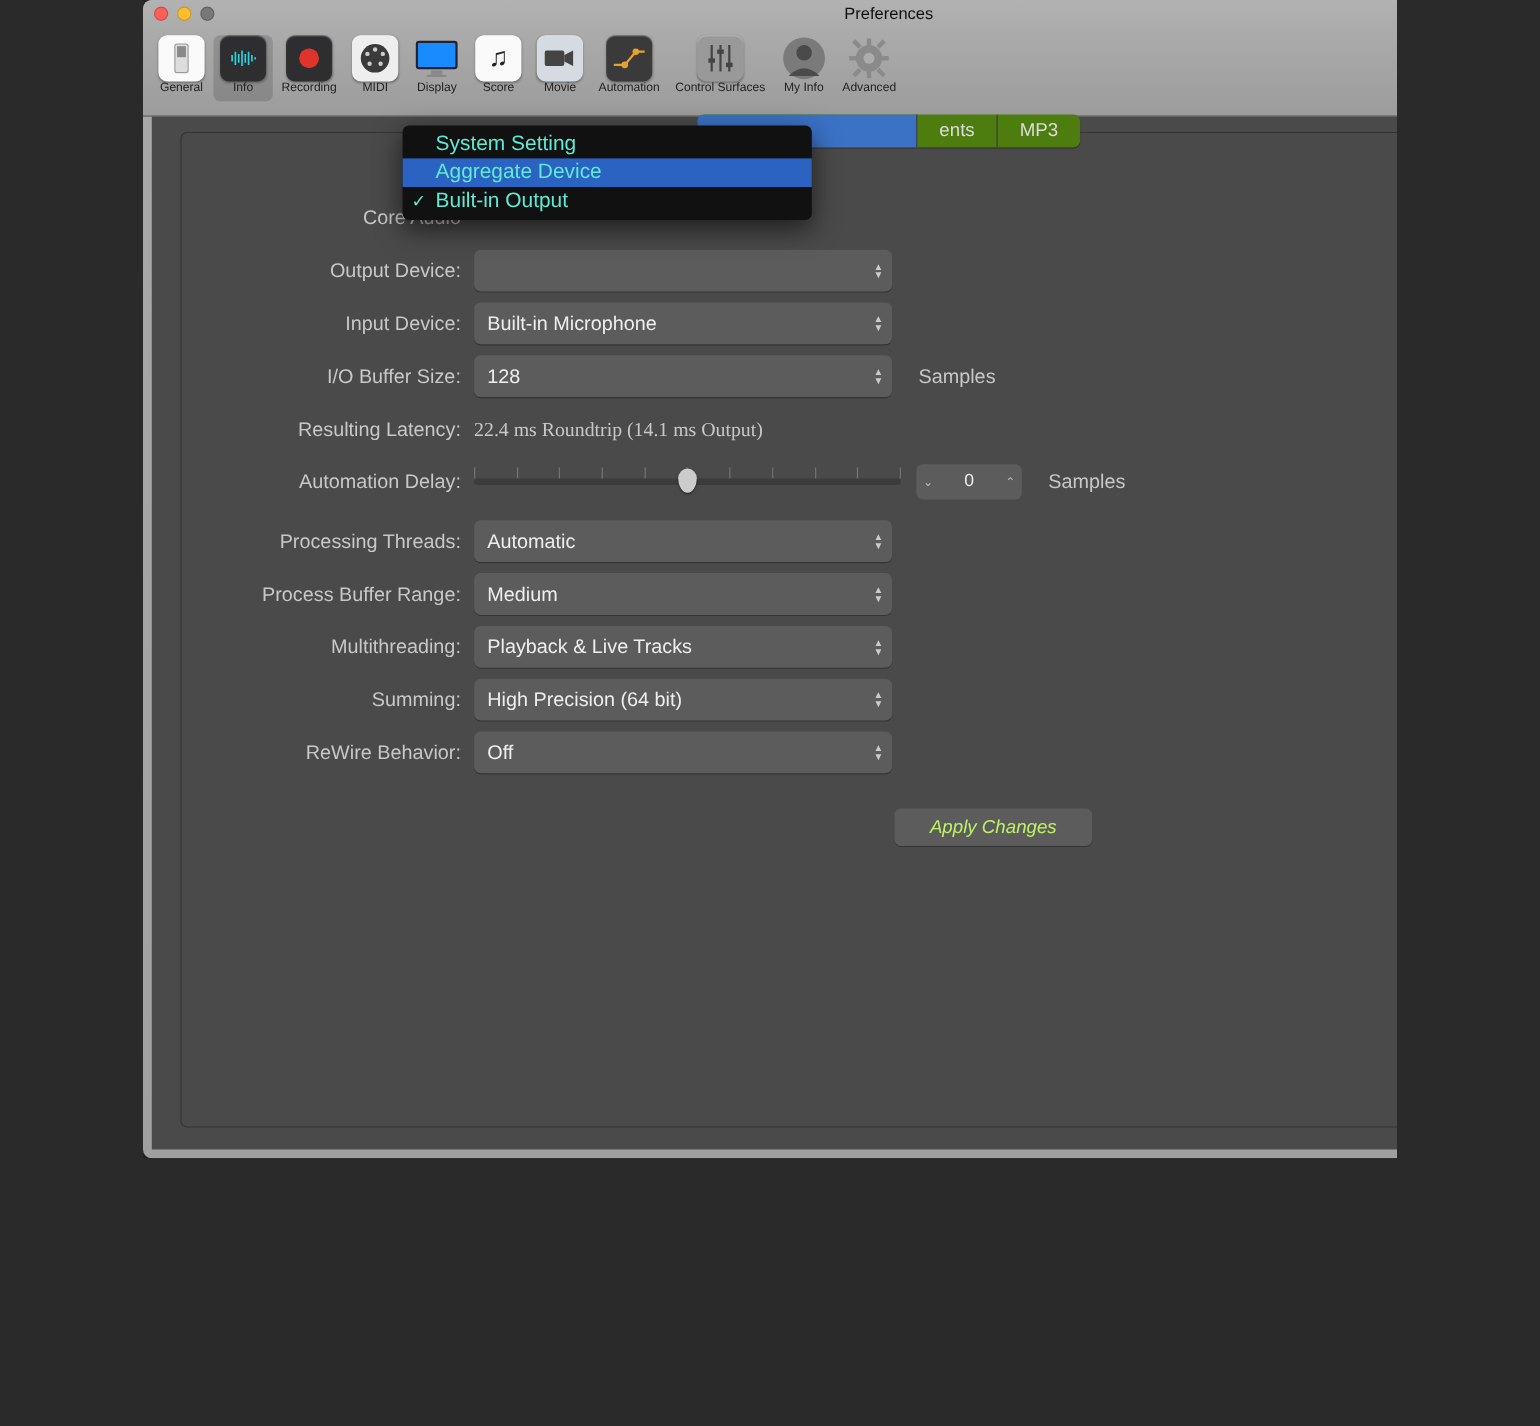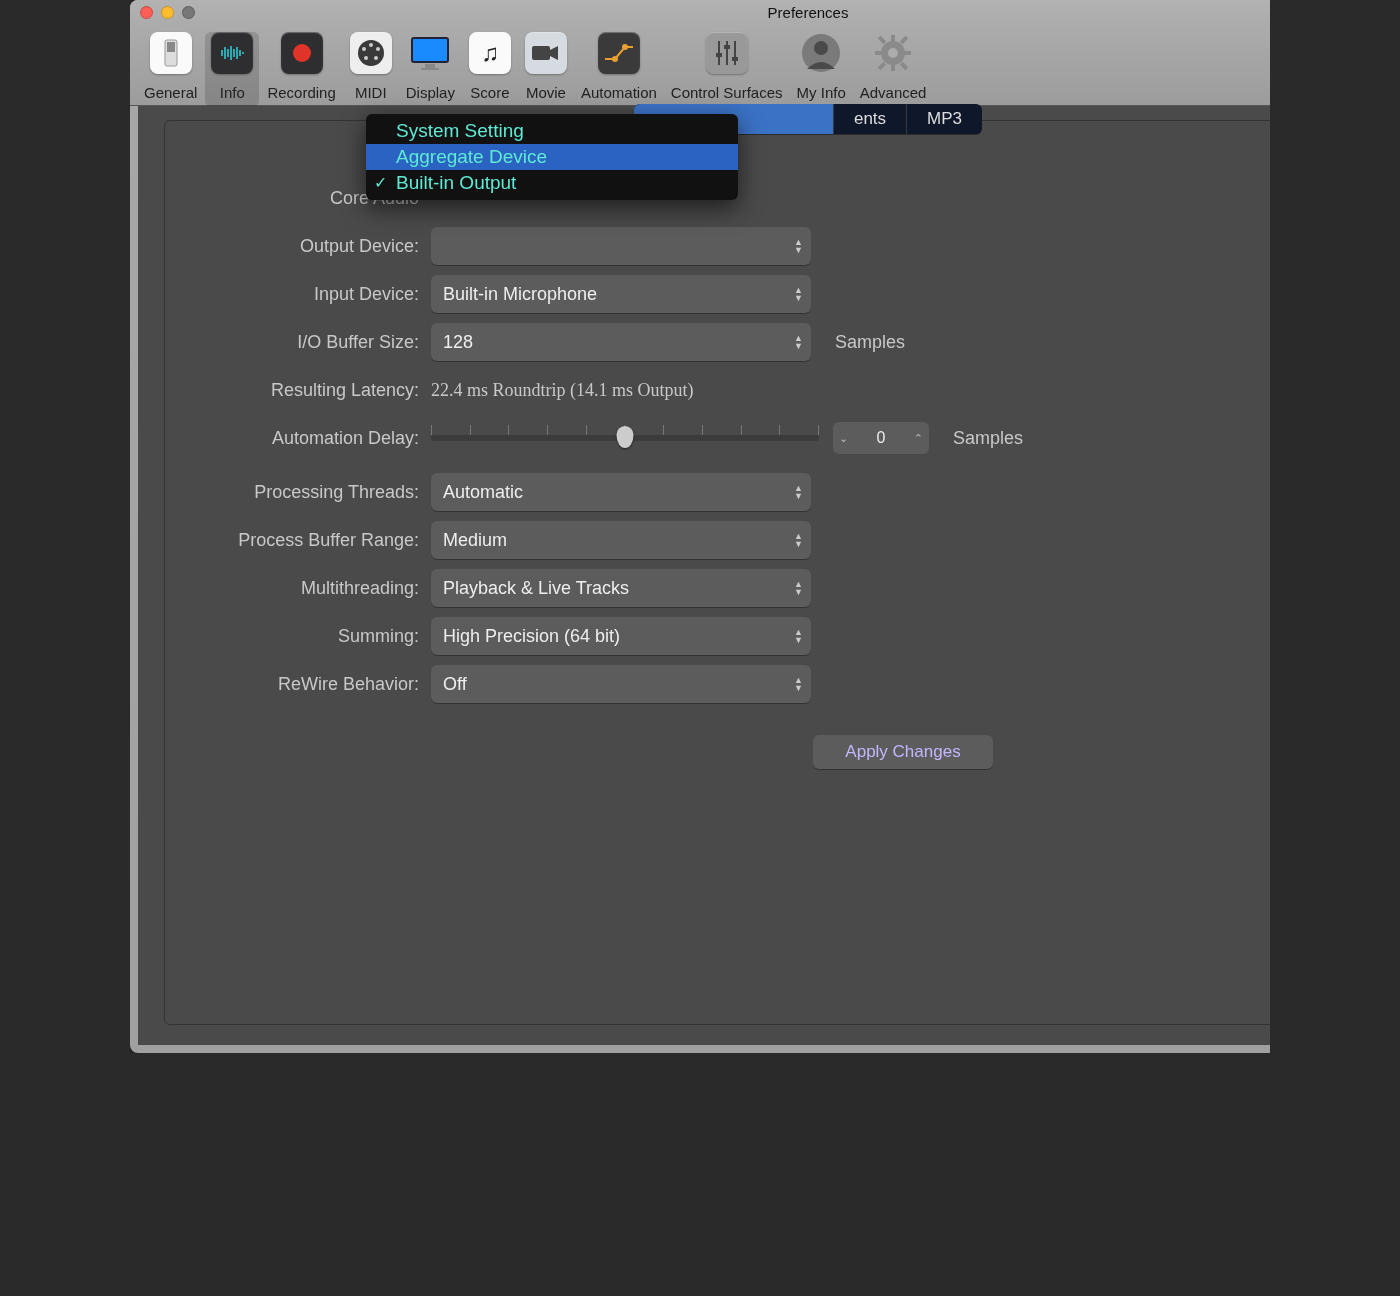--- a/index.html
+++ b/index.html
@@ -49,21 +49,21 @@
     border-radius: 6px;
     cursor: default;
   }
   .tb-item.active { background: rgba(0,0,0,.14); }
   .tb-icon {
     width: 42px; height: 42px;
     border-radius: 8px;
     display: flex; align-items: center; justify-content: center;
     box-shadow: inset 0 1px 1px rgba(255,255,255,.3), 0 1px 2px rgba(0,0,0,.3);
   }
-  .tb-label { font-size: 15px; color: #222; margin-top: 10px; }
+  .tb-label { font-size: 11px; color: #222; margin-top: 0; }
 
   
   .content {
     margin: 0px 8px 8px 8px;
     height: calc(100% - 114px);
     background: #4a4a4a;
     border-radius: 0;
     position: relative;
     padding-top: 14px;
   }
@@ -77,21 +77,21 @@
   }
 
   .subtabs {
     position: absolute;
     top: -17px;
     left: 50%;
     transform: translateX(-50%);
     display: flex;
     border-radius: 6px;
     overflow: hidden;
-    background: #0f172a;
+    background: #4d7c0f;
     box-shadow: 0 1px 0 rgba(0,0,0,.4);
   }
   .subtab {
     padding: 5px 20px;
     font-size: 17px;
     color: #ddd;
     border-right: 1px solid #3a3a3a;
   }
   .subtab:last-child { border-right: none; }
   .subtab.active { background: #3b72c5; color: #fff; }
@@ -140,26 +140,27 @@
     width: 96px; height: 32px; background: #5c5c5c; border-radius: 6px;
     display: flex; align-items: center; justify-content: space-between;
     padding: 0 6px; margin-left: 14px; color: #eee;
   }
   .numbox .chev { font-size: 11px; color: #bbb; }
 
   .apply-btn {
     width: 180px; height: 34px;
     background: #5c5c5c;
     border-radius: 6px;
-    color: #c4b5fd;
+    color: #bef264;
     font-size: 17px;
     display:flex; align-items:center; justify-content:center;
     margin-left: 628px;
     margin-top: 32px;
     box-shadow: 0 1px 0 rgba(0,0,0,.3);
+    font-style: italic;
   }
 
   
   .menu {
     position: absolute;
     top: 114px;
     left: 236px;
     width: 372px;
     background: #111;
     border-radius: 6px;

